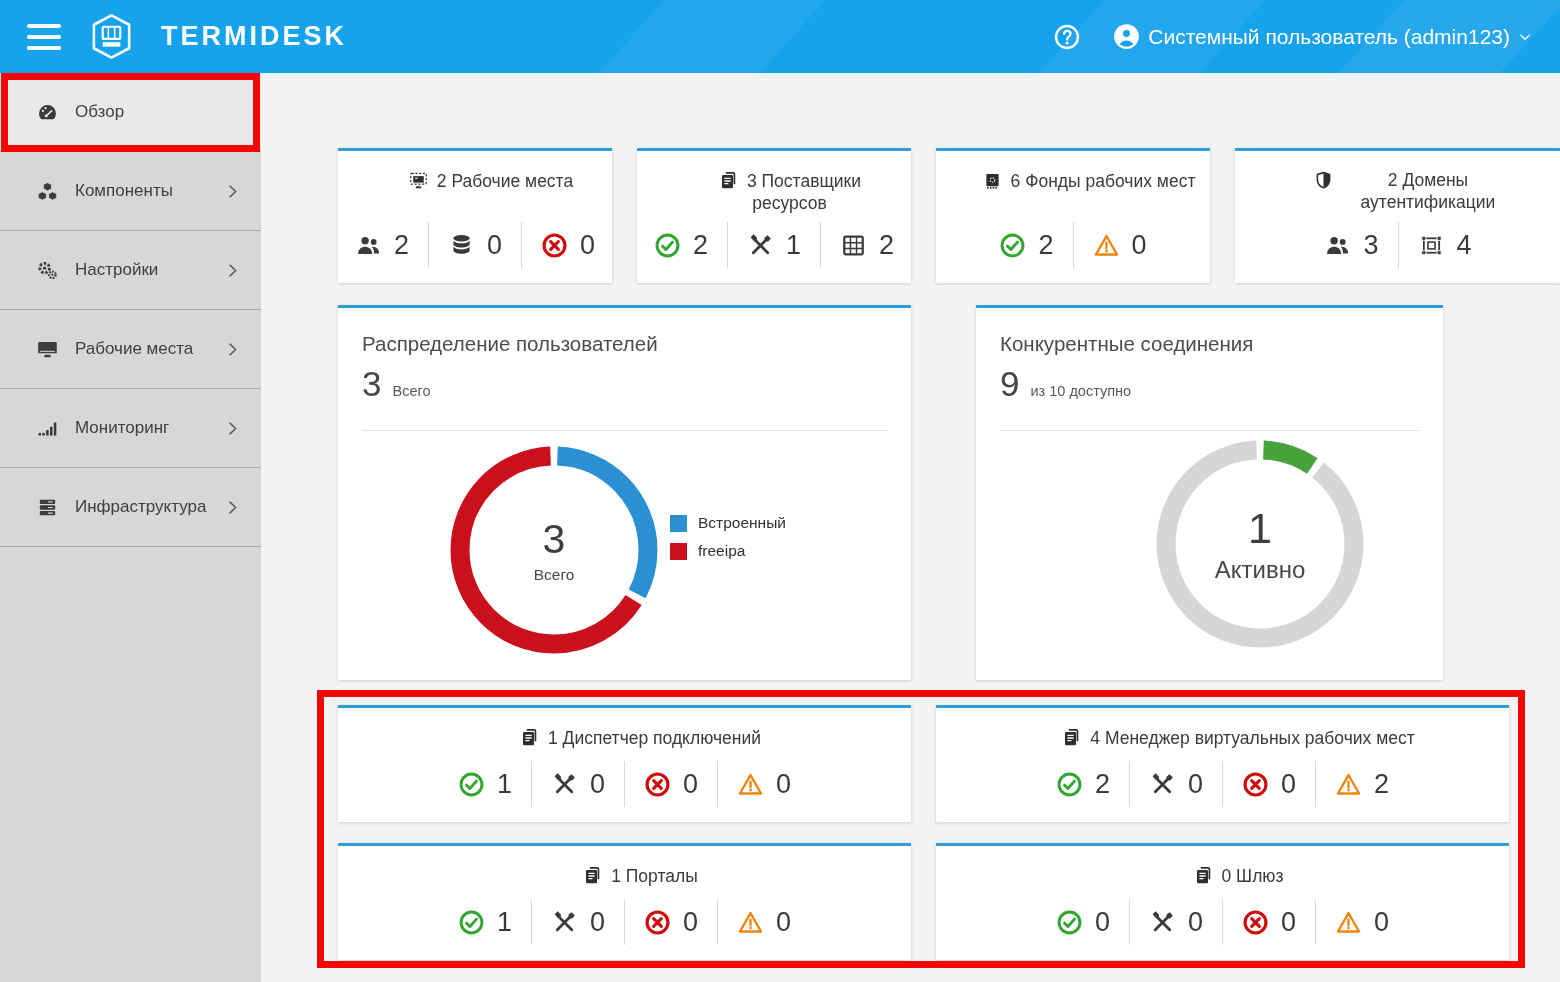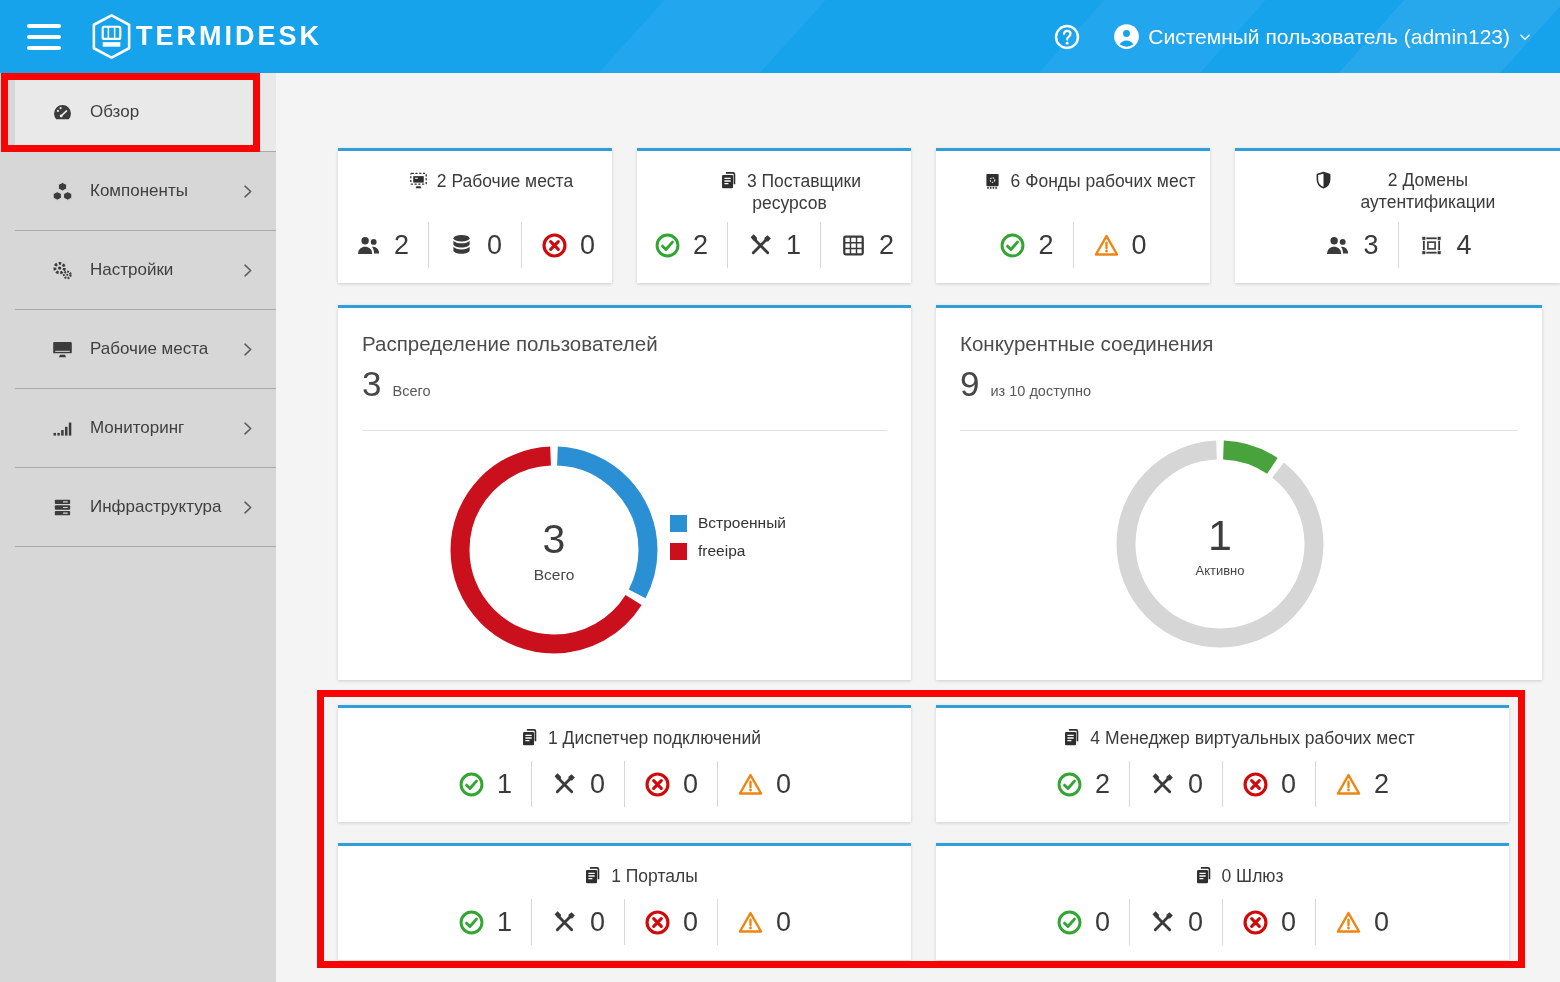--- a/index.html
+++ b/index.html
@@ -3,33 +3,33 @@
 <meta charset="utf-8">
 <style>
   html,body{margin:0;padding:0;background:#e8e8e8;font-family:"Liberation Sans","DejaVu Sans",sans-serif;}
   .screen{position:relative;width:1560px;height:982px;background:#f4f4f4;overflow:hidden;}
 
   
   .topbar{position:absolute;left:0;top:0;width:1560px;height:73px;background:#17a2ec;display:flex;align-items:center;color:#fff;overflow:hidden;z-index:5;}
   .deco{position:absolute;background:rgba(255,255,255,.05);width:120px;height:420px;transform:rotate(42deg);top:-160px;pointer-events:none;}
   .hamburger{margin-left:27px;width:34px;height:26px;display:flex;flex-direction:column;justify-content:space-between;cursor:pointer;flex:none;position:relative;z-index:2;}
   .hamburger span{display:block;height:4px;border-radius:2px;background:#fff;}
-  .brand{display:flex;align-items:center;gap:1px;margin-left:27px;cursor:pointer;position:relative;z-index:2;text-align:right;}
+  .brand{display:flex;align-items:center;gap:26px;margin-left:27px;cursor:pointer;position:relative;z-index:2;text-align:right;}
   .brand svg{width:47px;height:47px;}
   .brand-name{font-size:27px;font-weight:700;letter-spacing:3px;}
   .top-right{margin-left:auto;display:flex;align-items:center;padding-right:28px;gap:8px;position:relative;z-index:2;}
   .help-btn{width:28px;height:28px;color:#fff;cursor:pointer;margin-right:24px;}
   .help-btn svg{width:28px;height:28px;display:block;}
   .user-menu{display:flex;align-items:center;gap:8px;cursor:pointer;}
   .user-menu .avatar{width:27px;height:27px;}
   .user-name{font-size:21px;}
   .user-menu .chev{width:14px;height:14px;opacity:.95;}
 
   
-  .sidebar{position:absolute;left:0;top:73px;width:261px;bottom:0;background:#d7d7d7;z-index:4;padding-left:15px;}
+  .sidebar{position:absolute;left:0;top:73px;width:261px;bottom:0;background:#d7d7d7;z-index:4;}
   .side-item{height:79px;display:flex;align-items:center;padding:0 20px 0 36px;border-bottom:1px solid #a9a9a9;color:#3f3f3f;font-size:17px;cursor:pointer;box-sizing:border-box;}
   .side-item.active{background:#e9e9e9;}
   .side-item .ic{width:23px;height:23px;margin-right:16px;flex:none;color:#3c3c3c;}
   .side-item .chev{margin-left:auto;width:17px;height:17px;color:#5c5c5c;flex:none;}
 
   
   .card{position:absolute;background:#fff;border-top:3px solid #2f9fda;box-shadow:0 1px 3px rgba(0,0,0,.16);box-sizing:border-box;cursor:pointer;padding-left:31px;}
   .card-title{text-align:center;padding:19px 14px 0;font-size:17.5px;color:#3b3b3b;line-height:1.25;}
   .card-title .t-ic{width:21px;height:21px;vertical-align:-4px;margin-right:8px;color:#2e2e2e;}
   .card-title .narrow{display:inline-block;max-width:172px;vertical-align:top;}
@@ -45,21 +45,21 @@
   .chart-title{position:absolute;left:24px;top:24px;font-size:20.5px;color:#4c4c4c;}
   .chart-summary{position:absolute;left:24px;top:56px;display:flex;align-items:baseline;gap:11px;}
   .chart-summary .big{font-size:35px;color:#474747;}
   .chart-summary .small{font-size:14.5px;color:#585858;}
   .chart-divider{position:absolute;left:24px;right:24px;top:122px;height:1px;background:#e2e2e2;}
   .donut-wrap{position:absolute;}
   .donut-center{position:absolute;inset:0;display:flex;flex-direction:column;align-items:center;justify-content:center;pointer-events:none;gap:3px;}
   .donut-center .big{font-size:41px;color:#3d3d3d;}
   .donut-center .small{font-size:15.5px;color:#474747;}
   .donut-center.lg .big{font-size:43px;}
-  .donut-center.lg .small{font-size:13px;}
+  .donut-center.lg .small{font-size:24px;}
   .legend{position:absolute;display:flex;flex-direction:column;gap:10px;}
   .legend-item{display:flex;align-items:center;gap:11px;font-size:15.5px;color:#333;}
   .swatch{width:17px;height:17px;flex:none;}
 
   
   .annotation{position:absolute;border:7px solid #f70505;box-sizing:border-box;z-index:50;pointer-events:none;}
 </style>
 </head>
 <body>
 
@@ -416,21 +416,21 @@
         <span class="swatch" style="background: rgb(43, 143, 211);"></span>
         <span>Встроенный</span>
       </div>
       <div class="legend-item">
         <span class="swatch" style="background: rgb(201, 16, 28);"></span>
         <span>freeipa</span>
       </div>
     </div>
   </div>
 
-  <div class="card chart-card" style="left:936px;top:305px;width:606px;height:375px">
+  <div class="card chart-card" style="left:976px;top:305px;width:467px;height:375px">
     <div class="chart-title">Конкурентные соединения</div>
     <div class="chart-summary">
       <span class="big">9</span>
       <span class="small">из 10 доступно</span>
     </div>
     <div class="chart-divider"></div>
     <div class="donut-wrap" style="left:180px;top:132px;width:208px;height:208px">
       <svg width="208" height="208" viewBox="0 0 208 208">
           <circle cx="104" cy="104" r="94" fill="none" stroke="#49a33d" stroke-width="19" pathLength="100" stroke-dasharray="8.8 91.2" stroke-dashoffset="-0.6" transform="rotate(-90 104 104)"></circle>
           <circle cx="104" cy="104" r="94" fill="none" stroke="#d6d6d6" stroke-width="19" pathLength="100" stroke-dasharray="88.8 11.200000000000003" stroke-dashoffset="-10.6" transform="rotate(-90 104 104)"></circle>

